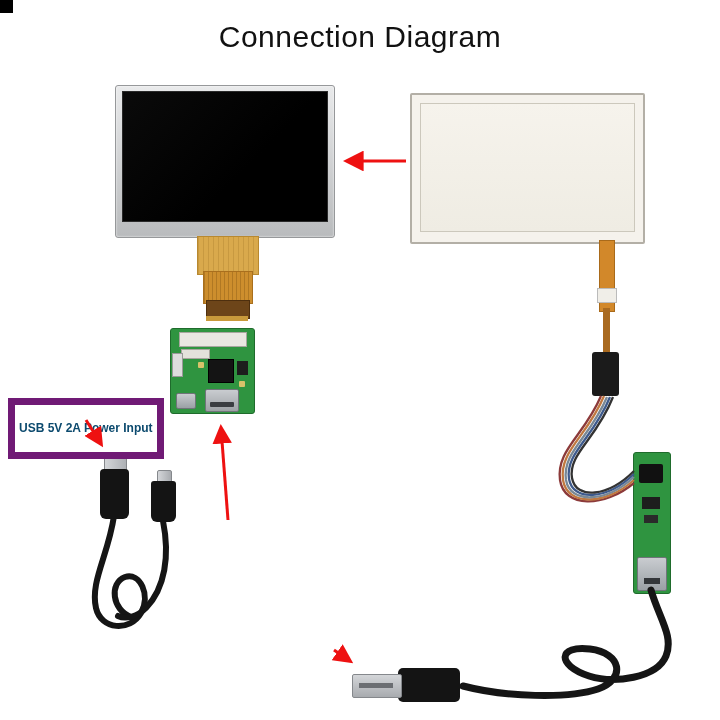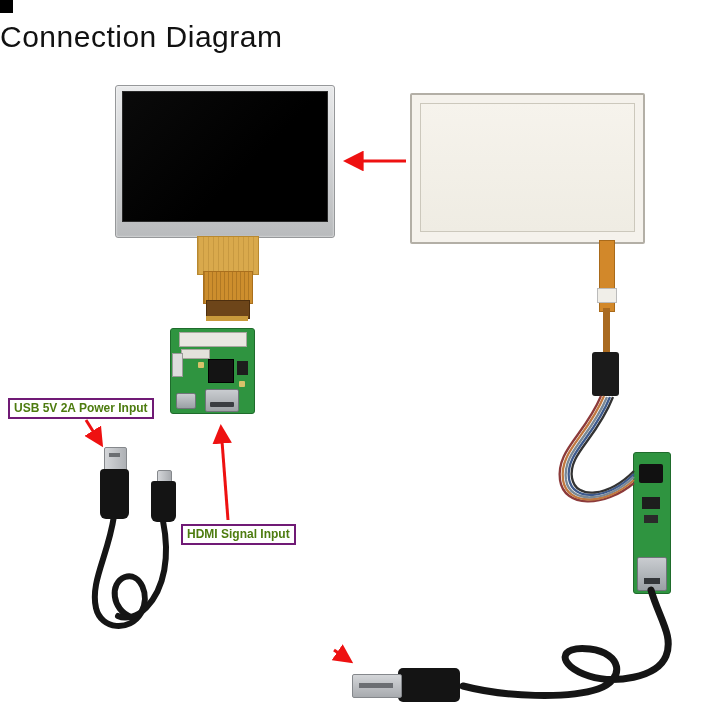--- a/index.html
+++ b/index.html
@@ -1,19 +1,19 @@
 <!DOCTYPE html>
 <html><head>
 <meta charset="utf-8">
 <style>
   html,body{margin:0;padding:0;background:#ffffff;}
   .stage{position:relative;width:720px;height:720px;background:#ffffff;overflow:hidden;
          font-family:"Liberation Sans", sans-serif;}
 
-  .title{position:absolute;top:20px;left:0;width:720px;text-align:left;
+  .title{position:absolute;top:20px;left:0;width:720px;text-align:center;
          font-size:30px;font-weight:400;color:#111;letter-spacing:0.5px;}
 
   .corner-artifact{position:absolute;left:0;top:0;width:13px;height:13px;background:#000;}
 
   
   .lcd{position:absolute;left:115px;top:85px;width:218px;height:151px;
        background:linear-gradient(180deg,#e9eaeb,#b9bbbd);
        border:1px solid #96989a;border-radius:3px;box-shadow:inset 0 0 2px #fff;}
   .lcd-screen{position:absolute;left:6px;top:5px;right:6px;bottom:15px;
        background:linear-gradient(135deg,#0a0a0a,#000 60%);border:1px solid #2a2a2a;}
@@ -90,22 +90,22 @@
 
   
   .busbA-body{position:absolute;left:398px;top:668px;width:62px;height:34px;
        background:#141414;border-radius:5px;}
   .busbA-metal{position:absolute;left:352px;top:674px;width:48px;height:22px;
        background:linear-gradient(180deg,#d4d6d9,#a8abaf);border:1px solid #85888c;border-radius:2px;}
   .busbA-slot{position:absolute;left:6px;top:8px;width:34px;height:5px;background:#6b6e72;}
 
   .overlay{position:absolute;left:0;top:0;width:720px;height:720px;pointer-events:none;}
 
-  .rlabel{position:absolute;border:2px solid #701a75;color:#4d7c0f;background:#fff;
-       font-size:12px;font-weight:700;padding:1px 4px;white-space:nowrap;line-height:15px;}
+  .rlabel{position:absolute;border:7px solid #701a75;color:#0c4a6e;background:#fff;
+       font-size:12px;font-weight:700;padding:16px 4px;white-space:nowrap;line-height:15px;}
   .l-power{left:8px;top:398px;}
   .l-hdmi{left:181px;top:524px;}
   .l-touch{left:176px;top:637px;}
 </style>
 </head>
 <body>
 
 <div class="stage">
 
   <div class="corner-artifact"></div>
@@ -171,21 +171,20 @@
   <div class="usbA-body"></div>
   <div class="musb-tip"></div>
   <div class="musb-body"></div>
 
   <div class="busbA-body"></div>
   <div class="busbA-metal">
     <div class="busbA-slot"></div>
   </div>
 
   <div class="rlabel l-power">USB 5V 2A Power Input</div>
-  <div class="rlabel l-hdmi">HDMI Signal Input</div>
 
   <svg class="overlay" viewBox="0 0 720 720">
     <defs>
       <marker id="arrowhead" viewBox="0 0 10 10" refX="8" refY="5" markerWidth="6.5" markerHeight="6.5" orient="auto-start-reverse">
         <path d="M0,0 L10,5 L0,10 z" fill="#ee1111"></path>
       </marker>
     </defs>
     <line x1="406" y1="161" x2="347" y2="161" stroke="#ee1111" stroke-width="3.2" marker-end="url(#arrowhead)"></line>
     <line x1="86" y1="420" x2="101" y2="444" stroke="#ee1111" stroke-width="3" marker-end="url(#arrowhead)"></line>
     <line x1="228" y1="520" x2="221" y2="428" stroke="#ee1111" stroke-width="3" marker-end="url(#arrowhead)"></line>

